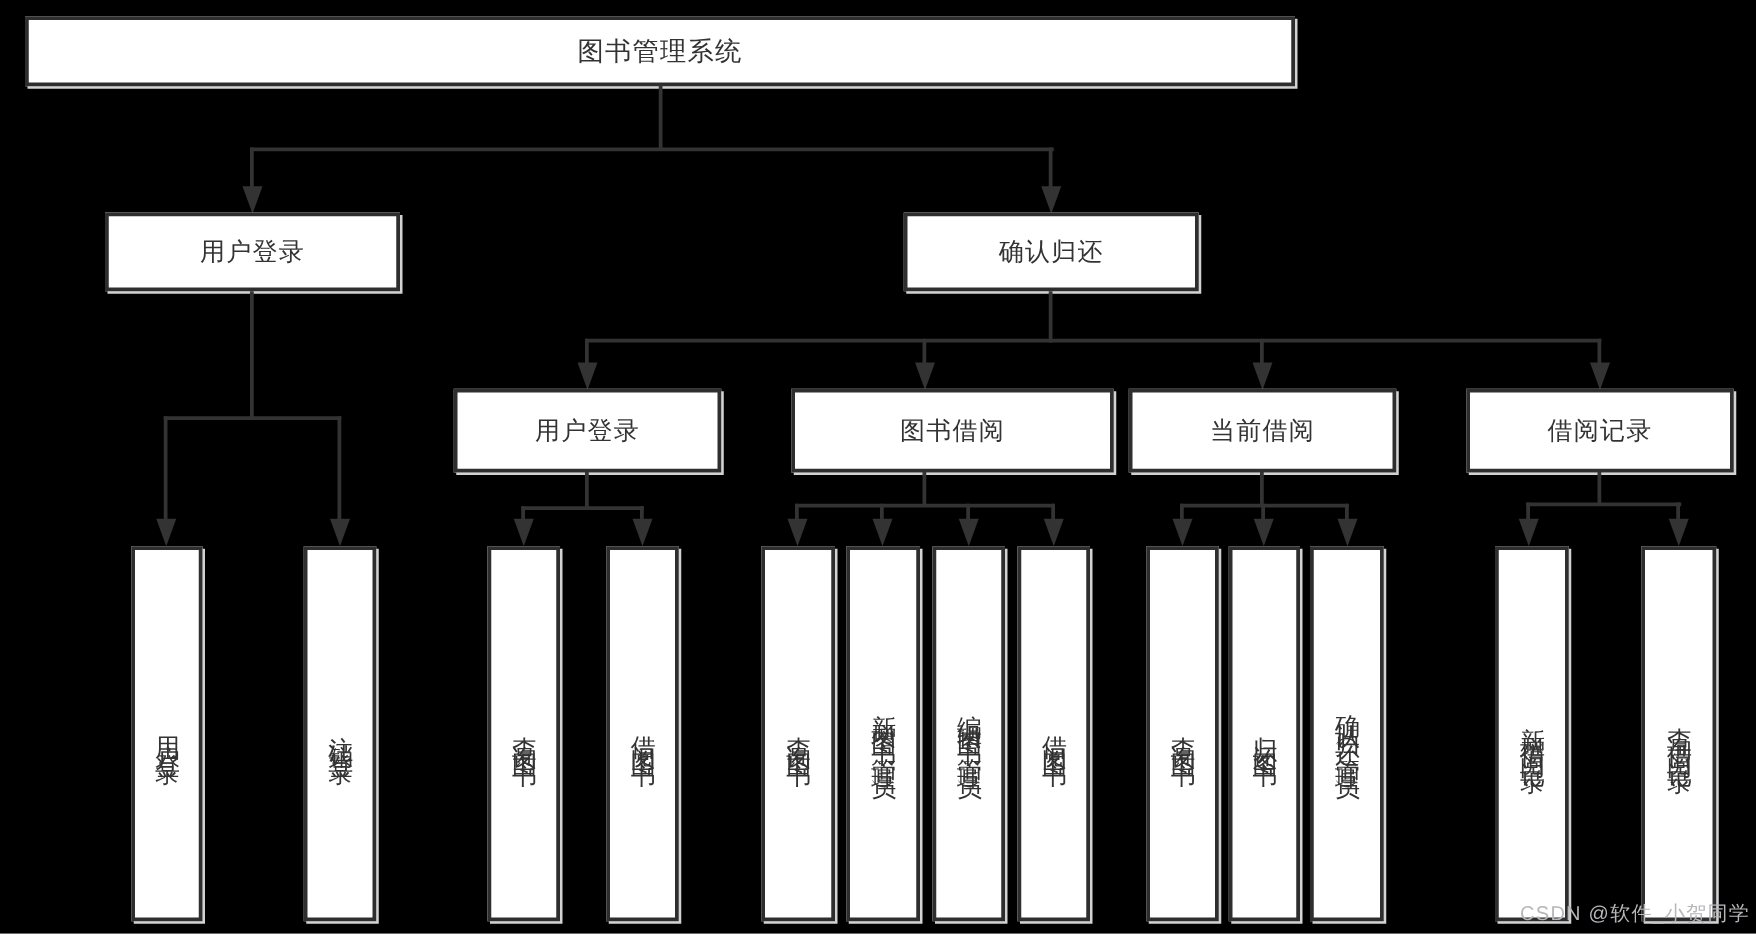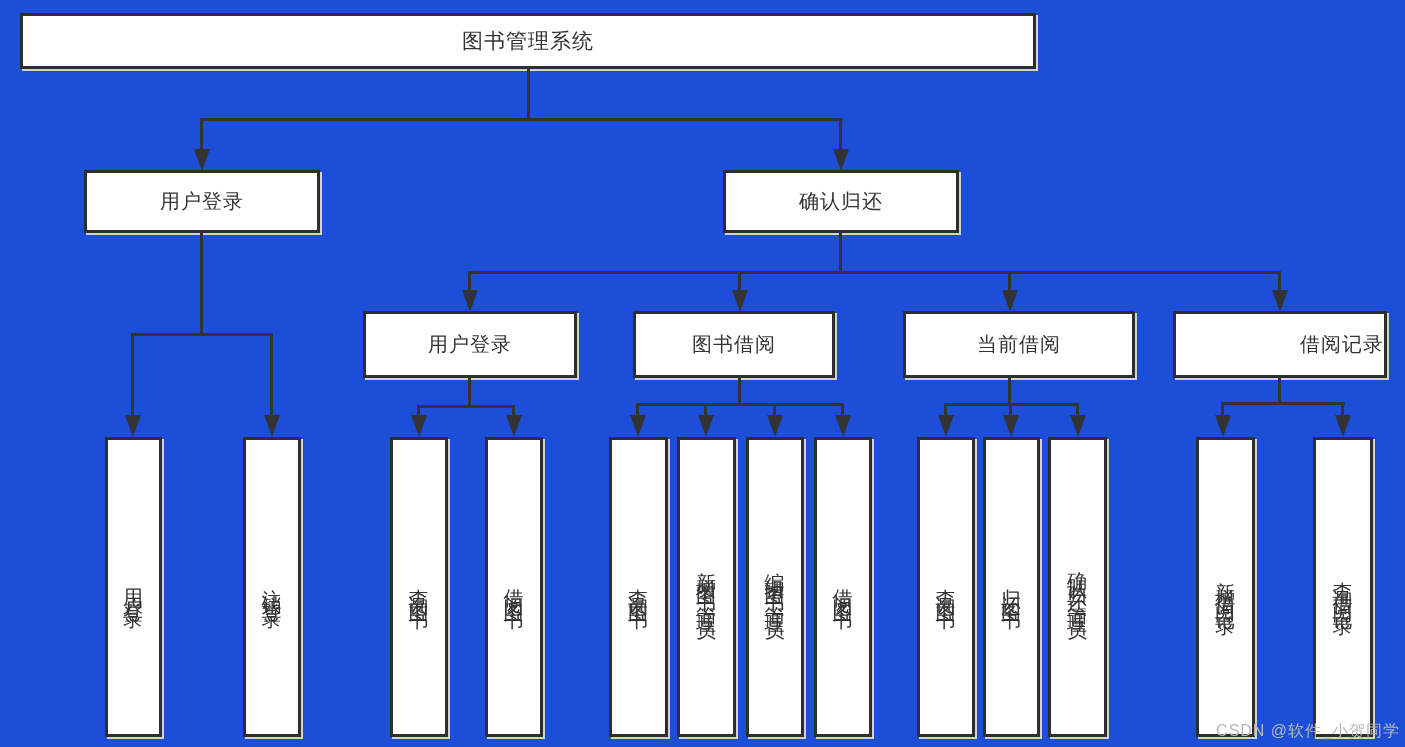--- a/index.html
+++ b/index.html
@@ -1,17 +1,17 @@
 <!DOCTYPE html>
 <html><head>
 <meta charset="utf-8">
 <style>
   html,body{margin:0;padding:0;background:#ffffff;}
   body{font-family:"Liberation Sans","DejaVu Sans",sans-serif;color:#333;}
-  .canvas{position:relative;width:1405px;height:747px;background:#1d4ed8;overflow:hidden;}
+  .canvas{position:relative;width:1405px;height:747px;background:#000000;overflow:hidden;}
   .box{
     position:absolute;box-sizing:border-box;border:3px solid #2e2e2e;background:#fff;
     display:flex;align-items:center;justify-content:center;
     box-shadow:2px 2px 0 #d2d2d2;
   }
   .hlabel{font-size:20px;letter-spacing:1px;color:#333;white-space:nowrap;}
   .root .hlabel{font-size:21px;}
   .vlabel{
     writing-mode:vertical-rl;text-orientation:mixed;
     font-size:20px;letter-spacing:7px;color:#333;line-height:1;
@@ -64,27 +64,27 @@
   <div class="seg" style="left:738px;top:271px;width:3px;height:21px;"></div>
   <div class="arrow" style="left:732px;top:290px;"></div>
   <div class="seg" style="left:1008px;top:271px;width:3px;height:21px;"></div>
   <div class="arrow" style="left:1002px;top:290px;"></div>
   <div class="seg" style="left:1278px;top:271px;width:3px;height:21px;"></div>
   <div class="arrow" style="left:1272px;top:290px;"></div>
 
   <div class="box" style="left:363px;top:311px;width:214px;height:67px;">
     <span class="hlabel">用户登录</span>
   </div>
-  <div class="box" style="left:633px;top:311px;width:202px;height:67px;text-align:center;">
+  <div class="box" style="left:633px;top:311px;width:258px;height:67px;text-align:center;">
     <span class="hlabel">图书借阅</span>
   </div>
-  <div class="box" style="left:903px;top:311px;width:232px;height:67px;">
+  <div class="box" style="left:903px;top:311px;width:214px;height:67px;">
     <span class="hlabel">当前借阅</span>
   </div>
-  <div class="box" style="left:1173px;top:311px;width:214px;height:67px;justify-content:flex-end;">
+  <div class="box" style="left:1173px;top:311px;width:214px;height:67px;">
     <span class="hlabel">借阅记录</span>
   </div>
 
   <div class="seg" style="left:468px;top:377px;width:3px;height:30px;"></div>
   <div class="seg" style="left:417px;top:405px;width:98px;height:3px;"></div>
   <div class="seg" style="left:417px;top:405px;width:3px;height:12px;"></div>
   <div class="arrow" style="left:411px;top:415px;"></div>
   <div class="seg" style="left:512px;top:405px;width:3px;height:12px;"></div>
   <div class="arrow" style="left:506px;top:415px;"></div>
 

